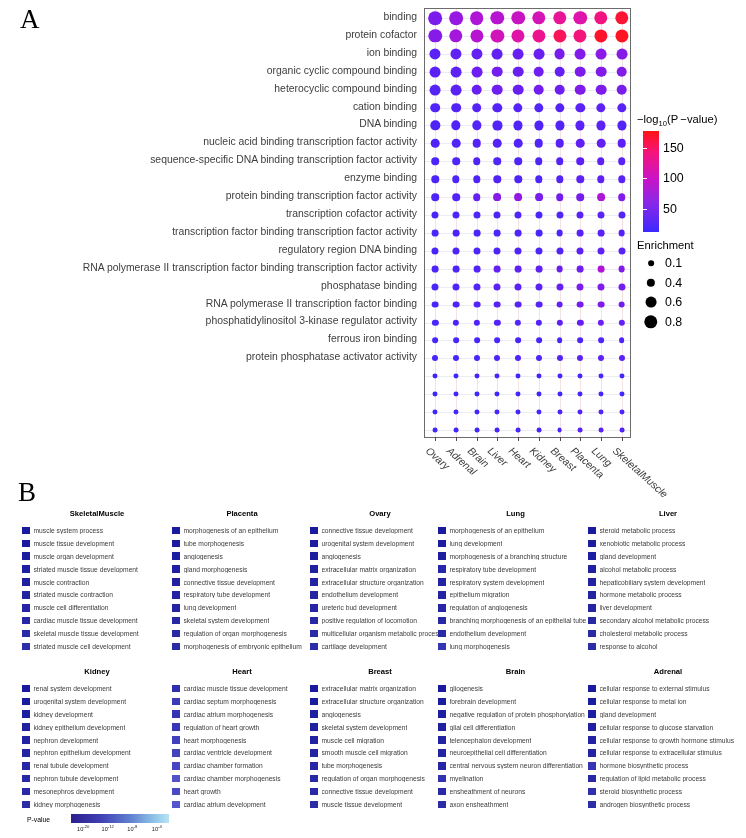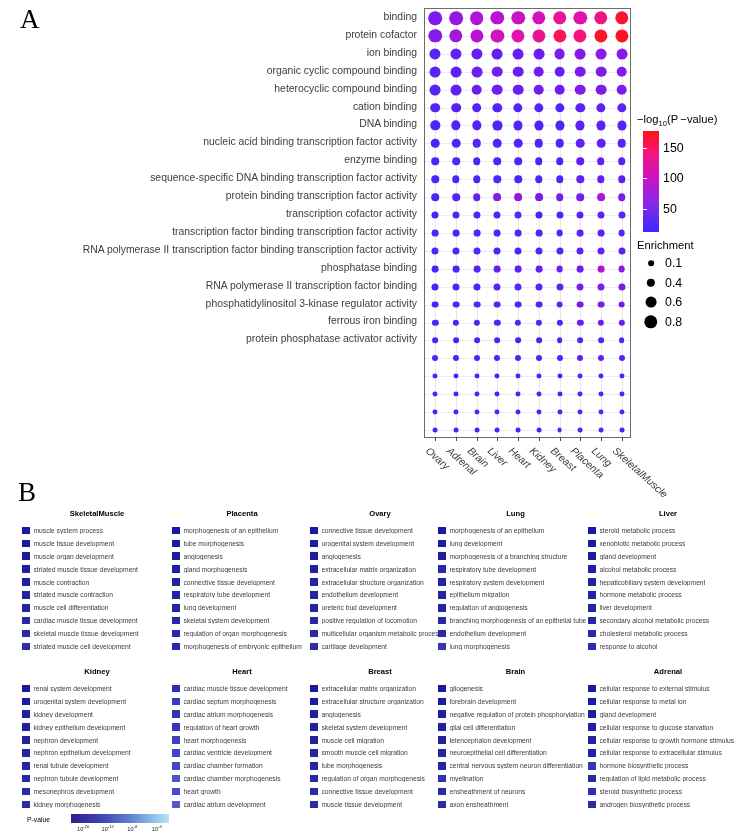--- a/index.html
+++ b/index.html
@@ -234,25 +234,26 @@
 
   <div id="row-labels">
       <div class="row-label" style="height: 17.9167px; line-height: 17.9167px;">binding</div>
       <div class="row-label" style="height: 17.9167px; line-height: 17.9167px;">protein cofactor</div>
       <div class="row-label" style="height: 17.9167px; line-height: 17.9167px;">ion binding</div>
       <div class="row-label" style="height: 17.9167px; line-height: 17.9167px;">organic cyclic compound binding</div>
       <div class="row-label" style="height: 17.9167px; line-height: 17.9167px;">heterocyclic compound binding</div>
       <div class="row-label" style="height: 17.9167px; line-height: 17.9167px;">cation binding</div>
       <div class="row-label" style="height: 17.9167px; line-height: 17.9167px;">DNA binding</div>
       <div class="row-label" style="height: 17.9167px; line-height: 17.9167px;">nucleic acid binding transcription factor activity</div>
+      <div class="row-label" style="height: 17.9167px; line-height: 17.9167px;">sequence-specific DNA binding transcription factor activity</div>
       <div class="row-label" style="height: 17.9167px; line-height: 17.9167px;">enzyme binding</div>
-      <div class="row-label" style="height: 17.9167px; line-height: 17.9167px;">sequence-specific DNA binding transcription factor activity</div>
       <div class="row-label" style="height: 17.9167px; line-height: 17.9167px;">protein binding transcription factor activity</div>
       <div class="row-label" style="height: 17.9167px; line-height: 17.9167px;">transcription cofactor activity</div>
       <div class="row-label" style="height: 17.9167px; line-height: 17.9167px;">transcription factor binding transcription factor activity</div>
+      <div class="row-label" style="height: 17.9167px; line-height: 17.9167px;">regulatory region DNA binding</div>
       <div class="row-label" style="height: 17.9167px; line-height: 17.9167px;">RNA polymerase II transcription factor binding transcription factor activity</div>
       <div class="row-label" style="height: 17.9167px; line-height: 17.9167px;">phosphatase binding</div>
       <div class="row-label" style="height: 17.9167px; line-height: 17.9167px;">RNA polymerase II transcription factor binding</div>
       <div class="row-label" style="height: 17.9167px; line-height: 17.9167px;">phosphatidylinositol 3-kinase regulator activity</div>
       <div class="row-label" style="height: 17.9167px; line-height: 17.9167px;">ferrous iron binding</div>
       <div class="row-label" style="height: 17.9167px; line-height: 17.9167px;">protein phosphatase activator activity</div>
     </div>
 
   <div id="plot-box">
       <div class="vgrid" style="left: 10.35px;"></div>

